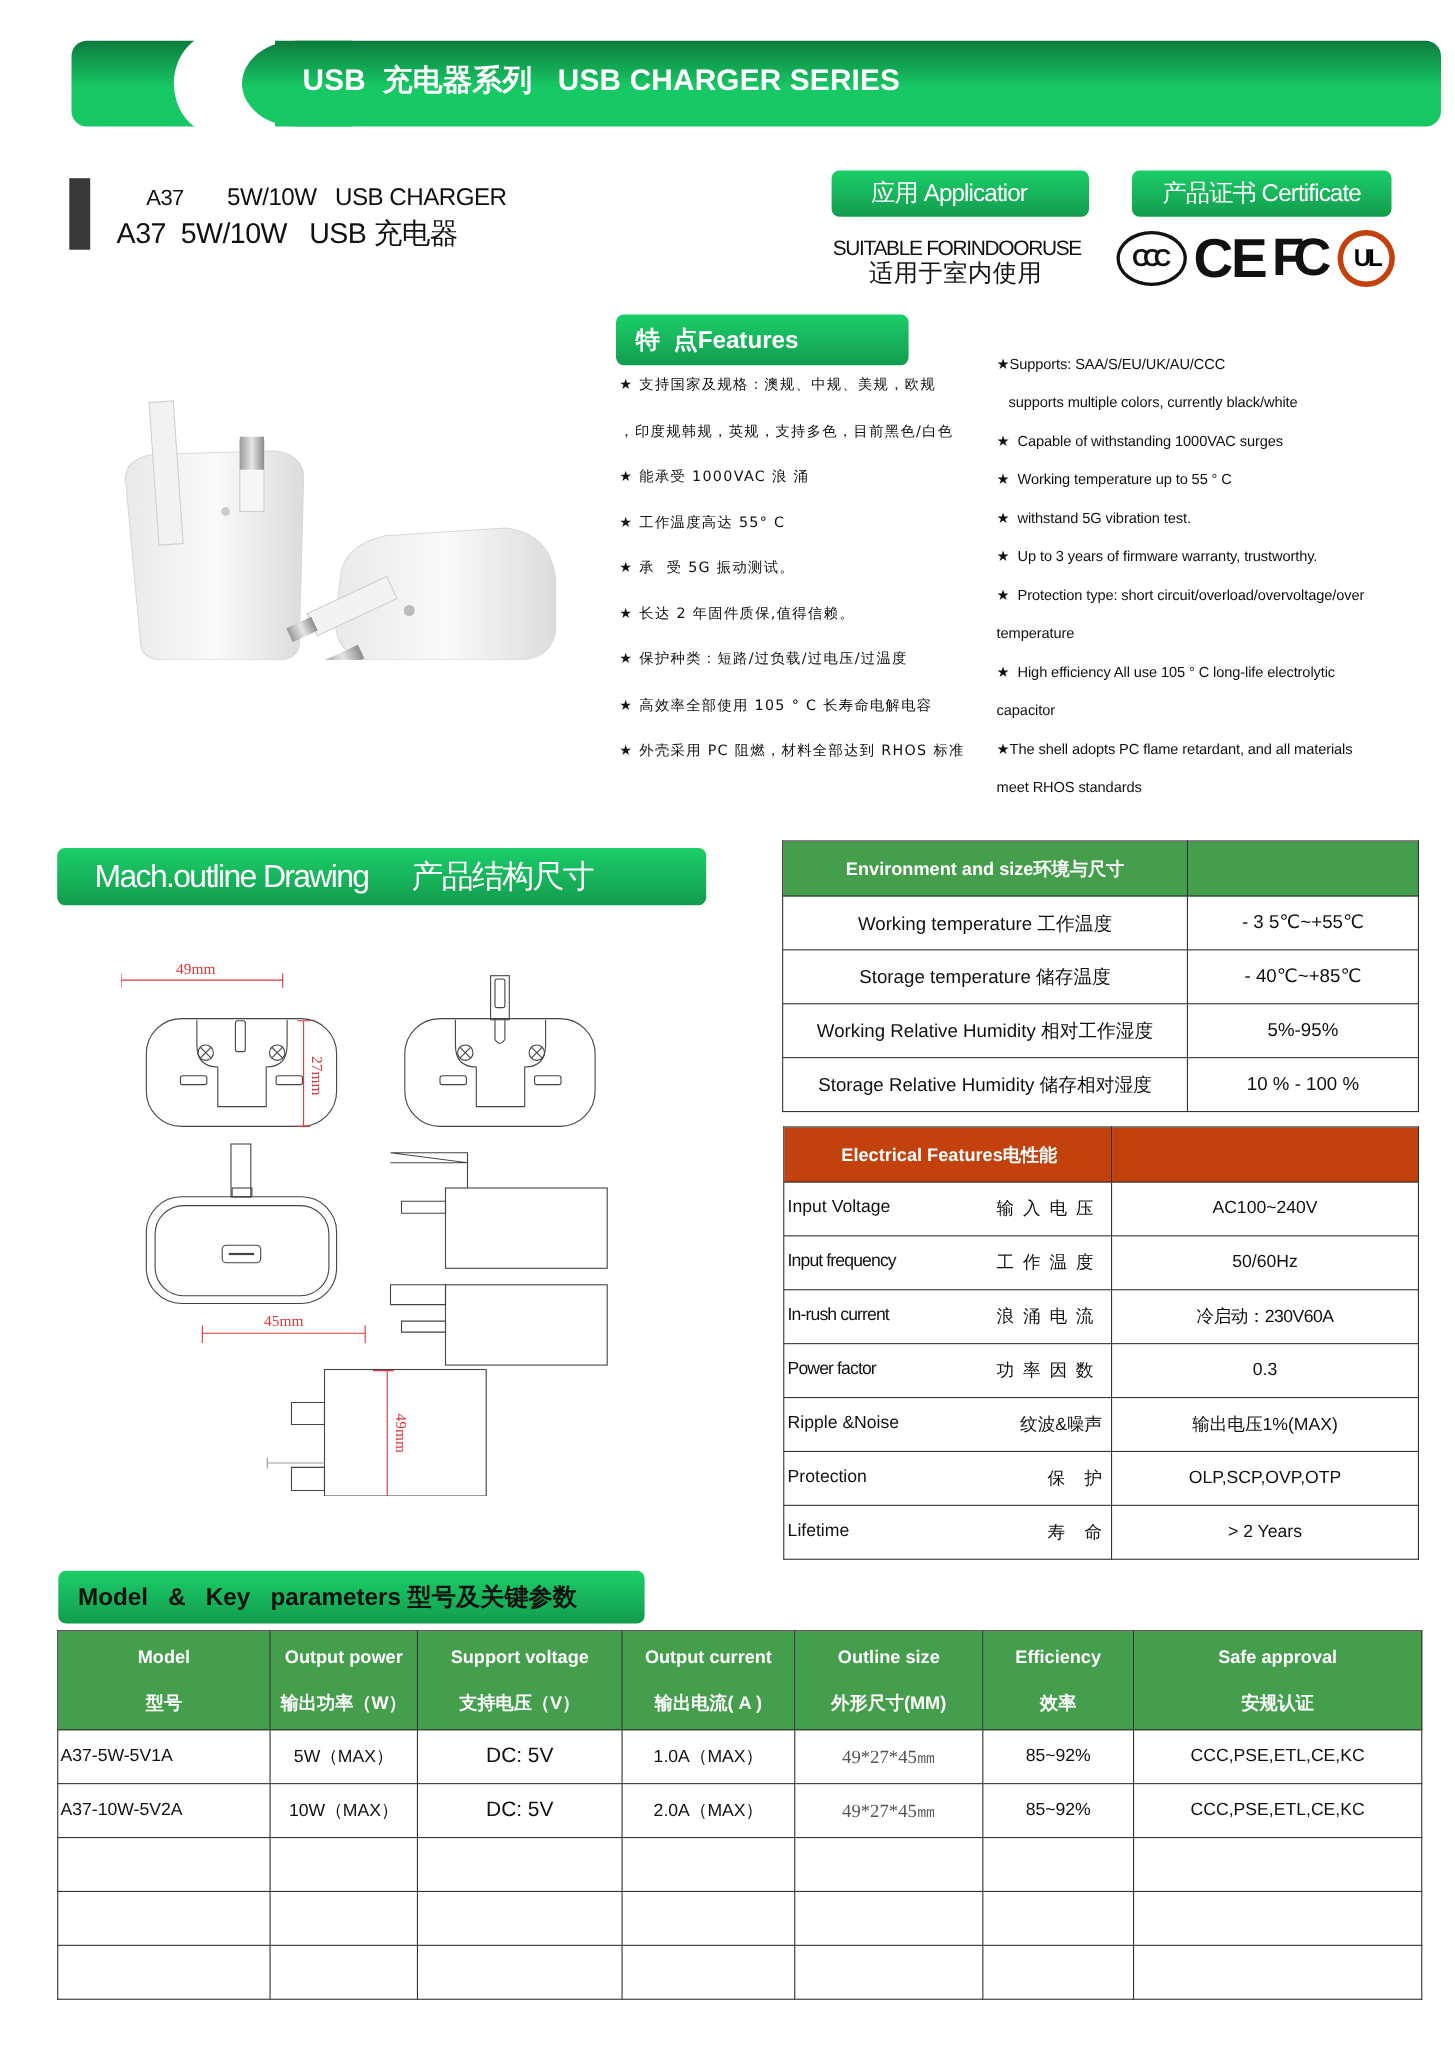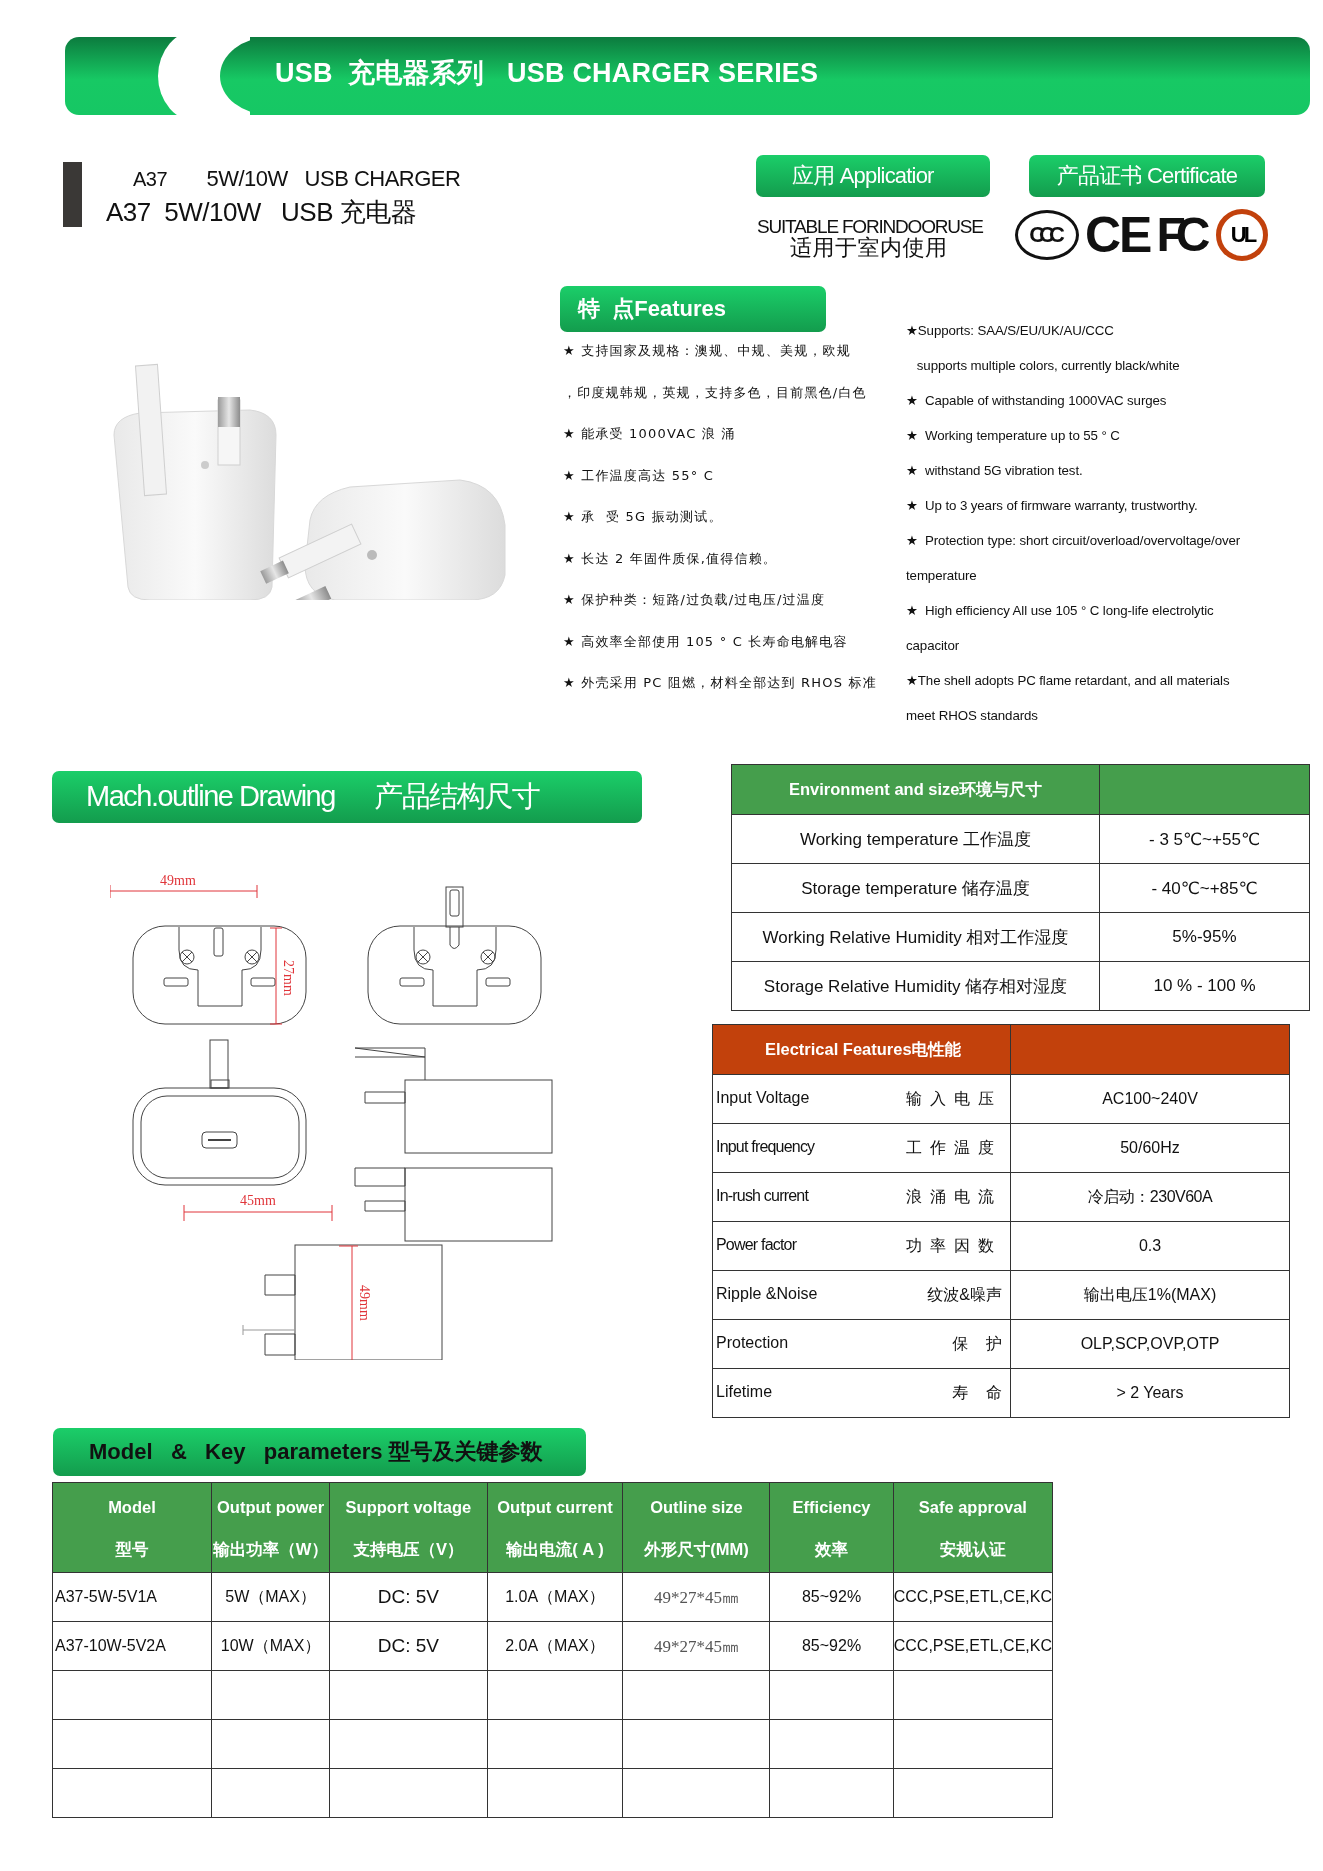--- a/index.html
+++ b/index.html
@@ -76,36 +76,36 @@
   
   .photo { left: 100px; top: 355px; width: 420px; height: 245px; }
 
   
   .pill-draw { left: 52px; top: 771px; width: 590px; height: 52px; padding-left: 34px; font-size: 29px; letter-spacing: -1.5px; }
   .drawing { left: 110px; top: 860px; width: 460px; height: 500px; }
 
   
   table { border-collapse: collapse; position: absolute; }
   td, th { border: 1.5px solid #333; }
-  .env-table { left: 711px; top: 764px; width: 579px; margin-left: 20px; }
+  .env-table { left: 711px; top: 764px; width: 579px; }
   .env-table th { background: #459e4c; color: #fff; height: 50px; font-size: 16.5px; font-weight: bold; }
   .env-table td { height: 49px; text-align: center; font-size: 17px; }
   .env-table .c1 { width: 368px; }
 
   .elec-table { left: 712px; top: 1024px; width: 578px; }
   .elec-table th { background: #c2410c; color: #fff; height: 50px; font-size: 16.5px; font-weight: bold; }
   .elec-table td { height: 49px; font-size: 16px; }
   .elec-table .c1 { width: 298px; padding-left: 3px; }
   .elec-table .c1 .inner { display: flex; justify-content: space-between; padding-right: 8px; }
   .elec-table .c1 .cn { letter-spacing: 8px; }
   .elec-table .c2 { text-align: center; }
 
-  .pill-key { left: 53px; top: 1428px; width: 533px; height: 48px; padding-left: 36px; color: #111; font-weight: bold; font-size: 22px; }
-
-  .model-table { left: 52px; top: 1482px; width: 1001px; border-radius: 22px; }
+  .pill-key { left: 53px; top: 1428px; width: 533px; height: 48px; padding-left: 18px; color: #111; font-weight: bold; font-size: 22px; }
+
+  .model-table { left: 52px; top: 1482px; width: 1241px; border-radius: 22px; }
   .model-table th { background: #459e4c; color: #fff; font-size: 16.5px; font-weight: bold; height: 90px; line-height: 42px; }
   .model-table td { height: 49px; font-size: 16px; text-align: center; }
   .model-table td.left { text-align: left; padding-left: 2px; }
   .model-table td.big { font-size: 19px; }
   .model-table td.serif { font-family: "Liberation Serif", serif; font-size: 17px; color: #555; }
 </style>
 </head>
 <body>
 
 <div class="abs banner"></div>

